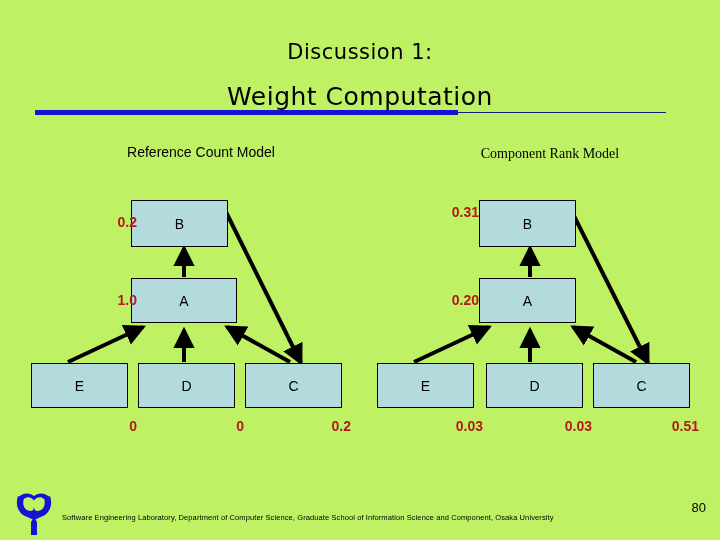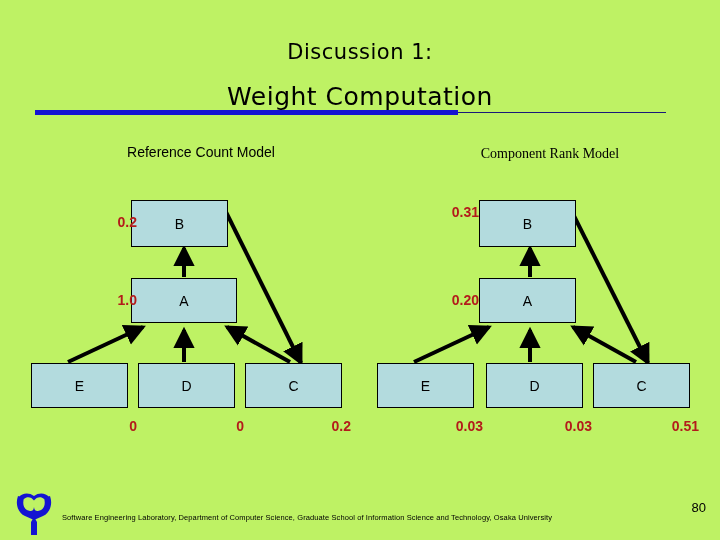--- a/index.html
+++ b/index.html
@@ -226,16 +226,16 @@
 
   <svg class="logo" viewBox="0 0 100 100">
     <path d="M18 18 C12 34, 18 52, 32 58 L50 66 L68 58 C82 52, 88 34, 82 18
              L70 22 C74 36, 70 46, 58 48 C52 49, 50 44, 50 38
              C50 44, 48 49, 42 48 C30 46, 26 36, 30 22 Z" fill="#1414d2"></path>
     <path d="M50 60 L44 70 L44 96 L56 96 L56 70 Z" fill="#1414d2"></path>
     <path d="M20 20 C26 12, 40 10, 50 18 C60 10, 74 12, 80 20
              L70 24 C64 18, 55 20, 50 27 C45 20, 36 18, 30 24 Z" fill="#1414d2"></path>
   </svg>
 
-  <div class="footer-text">Software Engineering Laboratory, Department of Computer Science, Graduate School of Information Science and Technology, Osaka University</div>
+  <div class="footer-text">Software Engineering Laboratory, Department of Computer Science, Graduate School of Information Science and Component, Osaka University</div>
   <div class="page-number">80</div>
 
 </div>
 
 </body></html>

